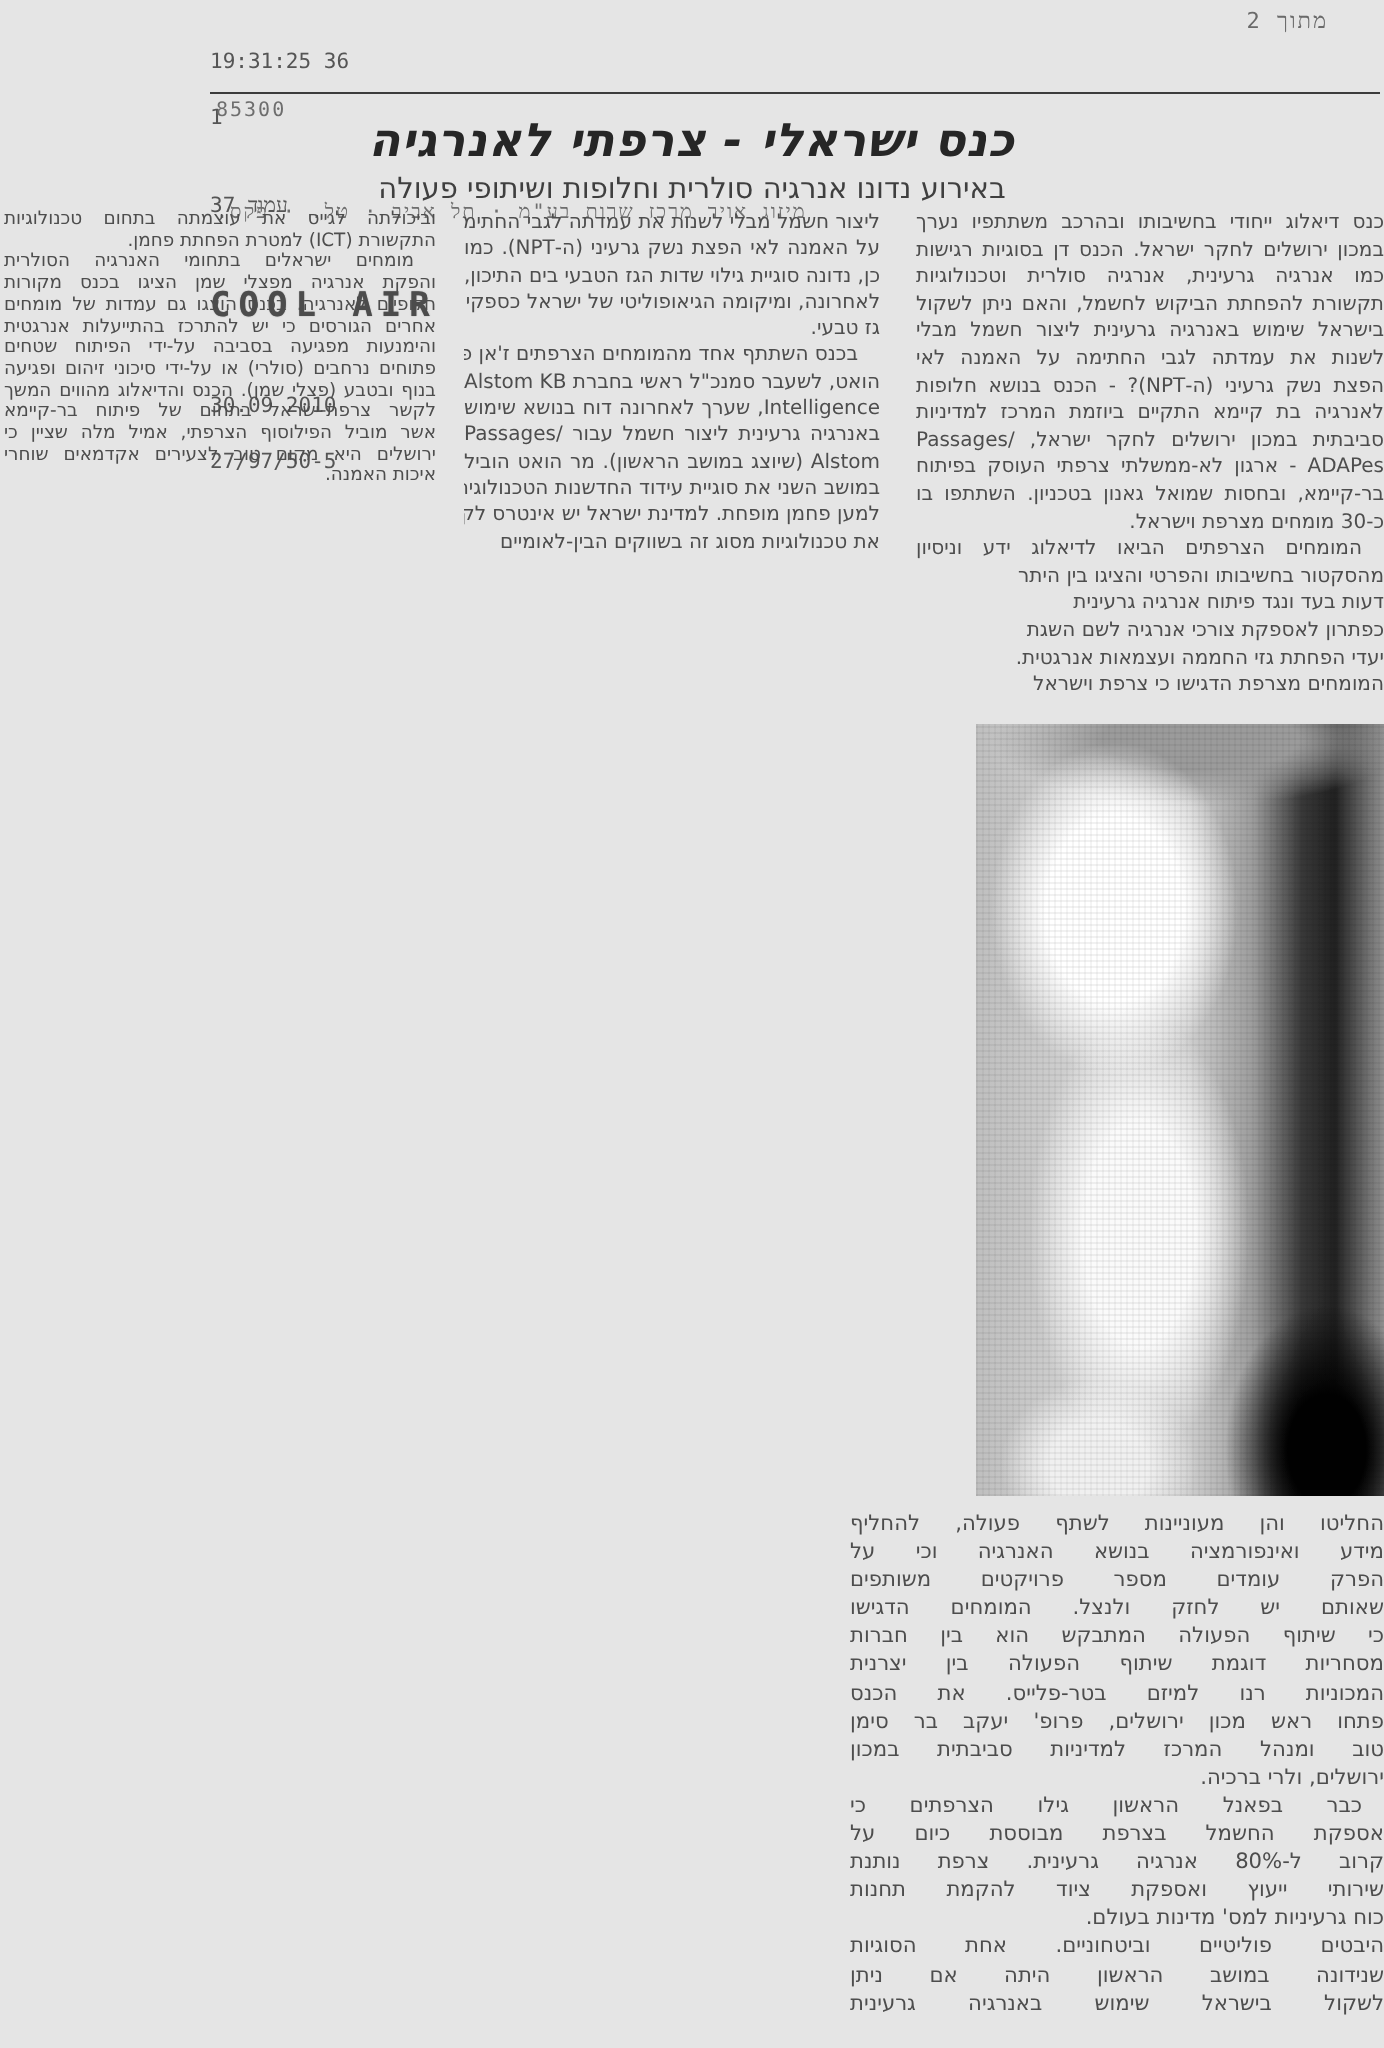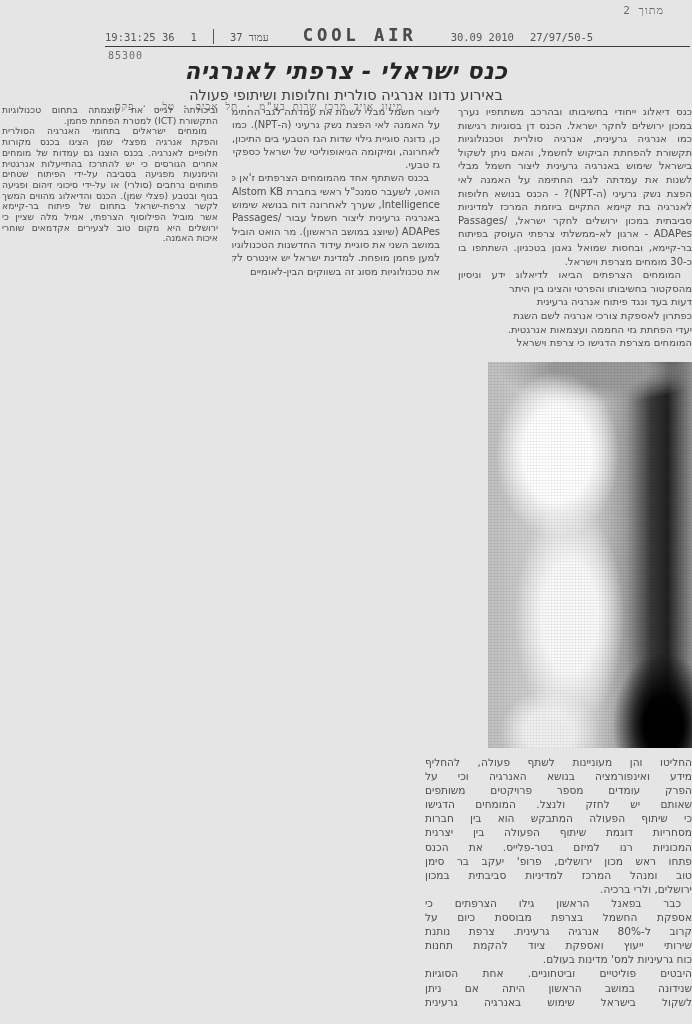--- a/index.html
+++ b/index.html
@@ -15,20 +15,21 @@
   .page-note{
     position:absolute;top:4px;right:28px;
     font-family:"DejaVu Sans Mono",monospace;font-size:11px;color:#6a6a6a;
     letter-spacing:1px;direction:rtl;
   }
   .fax-row{
     position:absolute;top:25px;left:105px;right:2px;height:22px;
     display:flex;align-items:baseline;gap:16px;
     font-family:"DejaVu Sans Mono",monospace;font-size:10.5px;color:#555;
     white-space:nowrap;
+    flex-direction:column;
   }
   .fax-row .sp{flex:0 0 2px;}
   .fax-divider{align-self:center;height:15px;border-left:1.2px solid #555;}
   .fax-brand{
     font-size:17px;font-weight:bold;letter-spacing:4px;color:#4c4c4c;
     font-family:"DejaVu Sans Mono",monospace;
     text-shadow:0 0 .6px #888;
   }
   .fax-rule{
     position:absolute;top:46px;left:105px;right:2px;
@@ -130,21 +131,21 @@
   <div class="col col-mid">
       <div class="line">ליצור חשמל מבלי לשנות את עמדתה לגבי החתימה</div>
       <div class="line">על האמנה לאי הפצת נשק גרעיני (ה-NPT). כמו</div>
       <div class="line">כן, נדונה סוגיית גילוי שדות הגז הטבעי בים התיכון,</div>
       <div class="line">לאחרונה, ומיקומה הגיאופוליטי של ישראל כספקית</div>
       <div class="line e">גז טבעי.</div>
       <div class="line p">בכנס השתתף אחד מהמומחים הצרפתים ז'אן פייר</div>
       <div class="line">הואט, לשעבר סמנכ"ל ראשי בחברת Alstom KB</div>
       <div class="line">Intelligence, שערך לאחרונה דוח בנושא שימוש</div>
       <div class="line">באנרגיה גרעינית ליצור חשמל עבור /Passages</div>
-      <div class="line">ADAPes (שיוצג במושב הראשון). מר הואט הוביל</div>
+      <div class="line">Alstom (שיוצג במושב הראשון). מר הואט הוביל</div>
       <div class="line">במושב השני את סוגיית עידוד החדשנות הטכנולוגית</div>
       <div class="line">למען פחמן מופחת. למדינת ישראל יש אינטרס לקדם</div>
       <div class="line e">את טכנולוגיות מסוג זה בשווקים הבין-לאומיים</div>
     </div>
   <div class="col col-right">
       <div class="line">כנס דיאלוג ייחודי בחשיבותו ובהרכב משתתפיו נערך</div>
       <div class="line">במכון ירושלים לחקר ישראל. הכנס דן בסוגיות רגישות</div>
       <div class="line">כמו אנרגיה גרעינית, אנרגיה סולרית וטכנולוגיות</div>
       <div class="line">תקשורת להפחתת הביקוש לחשמל, והאם ניתן לשקול</div>
       <div class="line">בישראל שימוש באנרגיה גרעינית ליצור חשמל מבלי</div>

